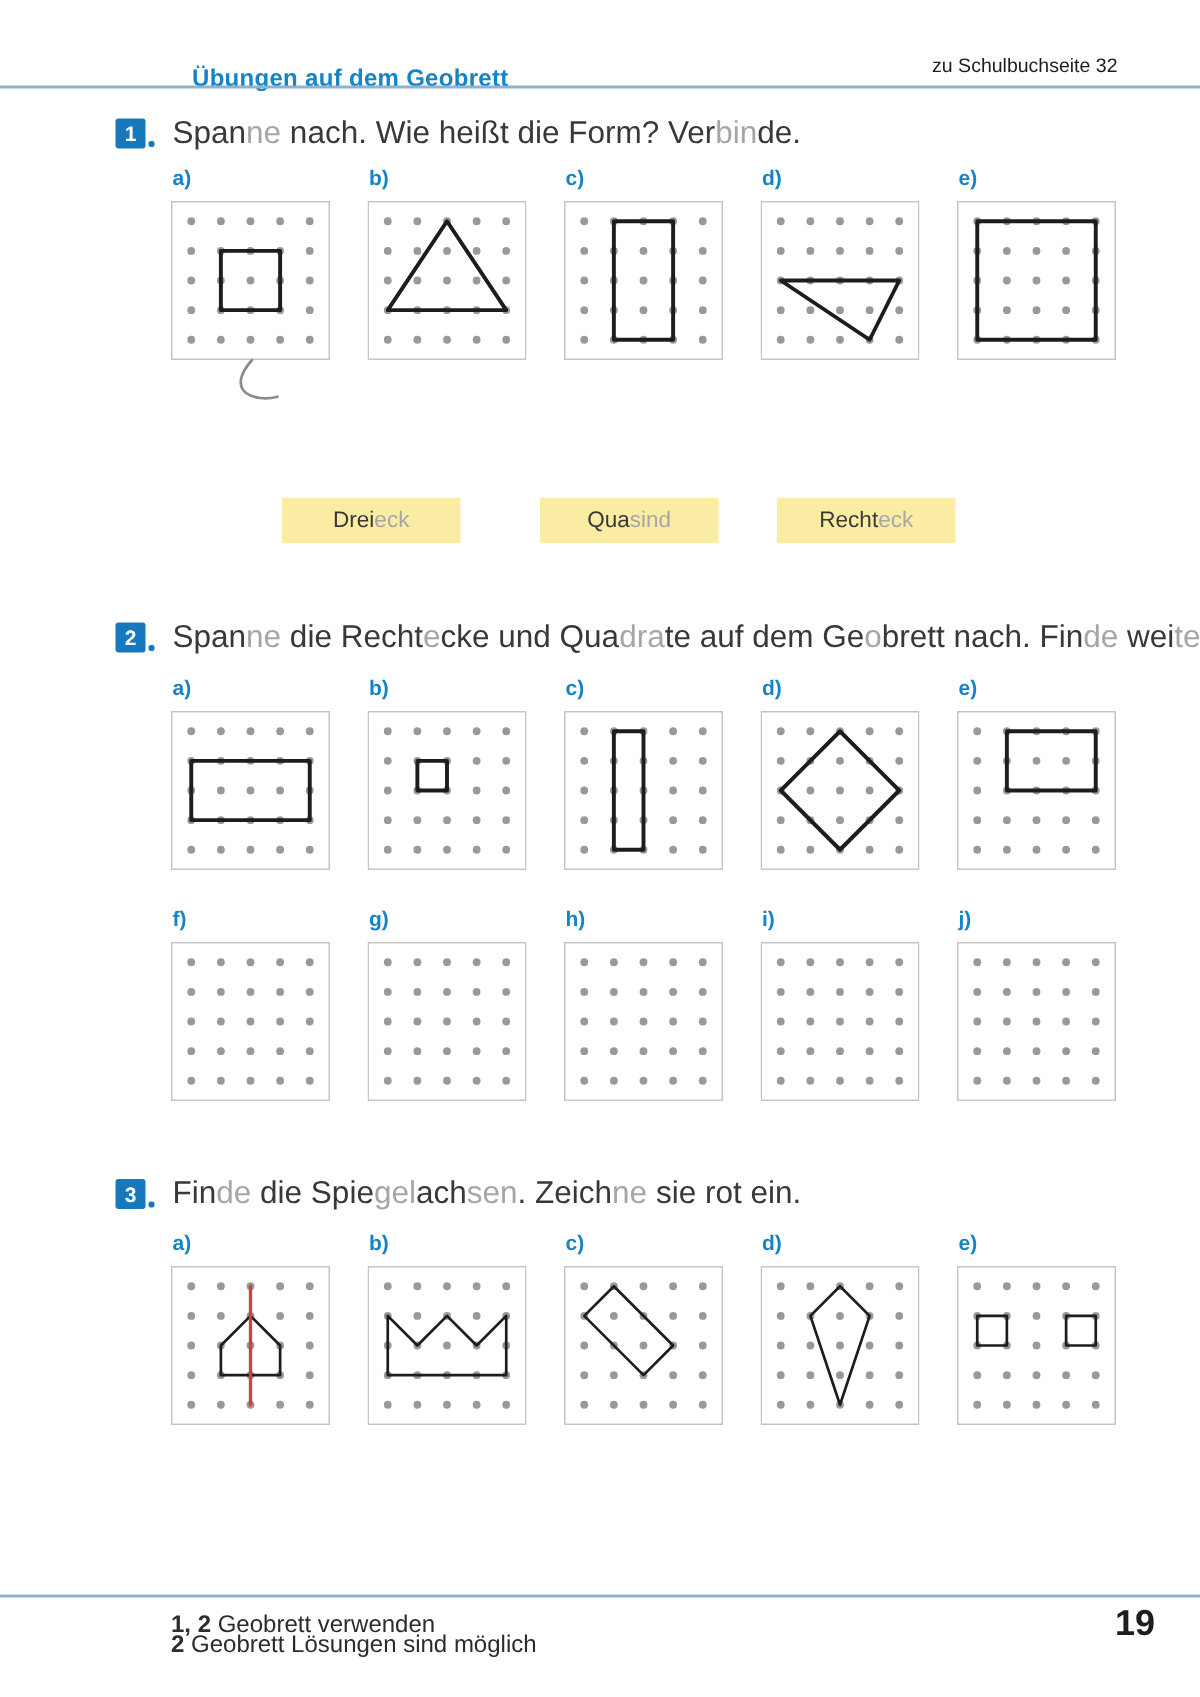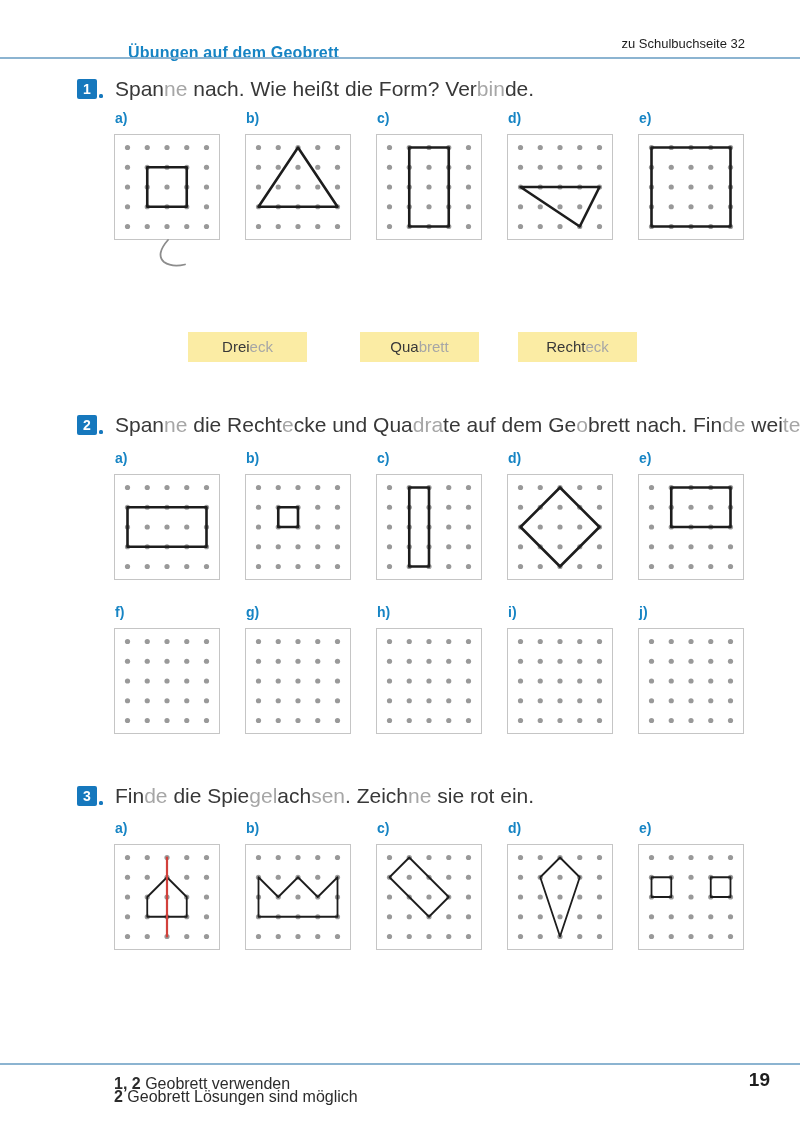--- a/index.html
+++ b/index.html
@@ -47,21 +47,21 @@
   
   .answer-box {
     position:absolute; top:332px; width:119px; height:30px;
     background:var(--yellow,#fbeca4); text-align:center; line-height:30px;
     font-size:15px; color:var(--dark,#383838);
   }
 
   
   .footnotes { position:absolute; left:114px; top:1077px; font-size:16px; line-height:13px; color:#2c2c2c; }
   .fn-bold { font-weight:bold; }
-  .page-number { position:absolute; right:30px; top:1069px; font-size:19px; font-weight:bold; color:#1d1d1d; }
+  .page-number { position:absolute; right:30px; top:1069px; font-size:24px; font-weight:bold; color:#1d1d1d; }
 </style>
 </head>
 <body>
 
 <div class="page" style="--blue: #1684c4; --boxblue: #1678bd; --rule: #8cb4d1; --yellow: #fbeca4; --dark: #383838; --muted: #a6a6a6;">
 
   <h1 class="page-title">Übungen auf dem Geobrett</h1>
   <div class="page-ref">zu Schulbuchseite 32</div>
   <div class="rule header"></div>
 
@@ -240,21 +240,21 @@
             <circle cx="53" cy="92.5" r="2.6" fill="#999999"></circle>
             <circle cx="72.75" cy="92.5" r="2.6" fill="#999999"></circle>
             <circle cx="92.5" cy="92.5" r="2.6" fill="#999999"></circle>
           </g>
           <polygon points="13.5,13.5 92.5,13.5 92.5,92.5 13.5,92.5" fill="none" stroke="#1d1d1d" stroke-width="2.6" stroke-linejoin="round" stroke-linecap="round"></polygon>
         </svg>
       </div>
     </div>
 
   <div class="answer-box" style="left:188px"><span>Drei</span><span class="muted">eck</span></div>
-  <div class="answer-box" style="left:360px"><span>Qua</span><span class="muted">brett</span></div>
+  <div class="answer-box" style="left:360px"><span>Qua</span><span class="muted">sind</span></div>
   <div class="answer-box" style="left:518px"><span>Recht</span><span class="muted">eck</span></div>
 
   <div class="task-header" style="top:415px">
     <span class="task-num">2</span>
     <span class="task-dot"></span>
     <span class="task-instruction"><span>Span</span><span class="muted">ne</span><span> die Recht</span><span class="muted">e</span><span>cke und Qua</span><span class="muted">dra</span><span>te auf dem Ge</span><span class="muted">o</span><span>brett nach. Fin</span><span class="muted">de</span><span> wei</span><span class="muted">te</span><span>re Fi</span><span class="muted">gu</span><span>ren.</span></span>
   </div>
   <div class="board-row" style="top:450px">
       <div class="board-col">
         <div class="board-label">a)</div>

